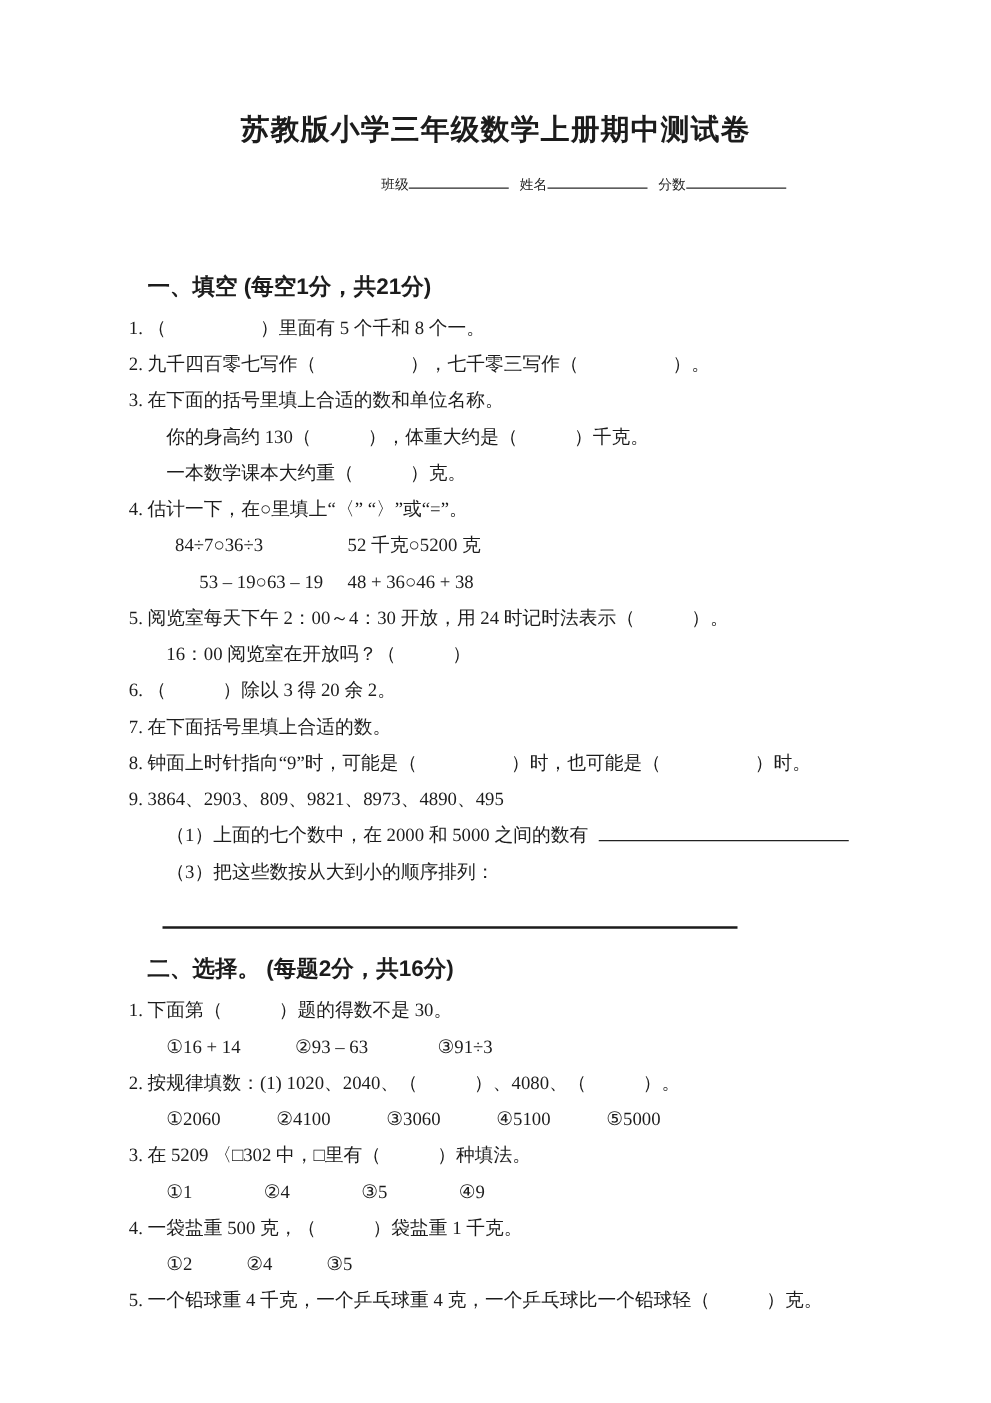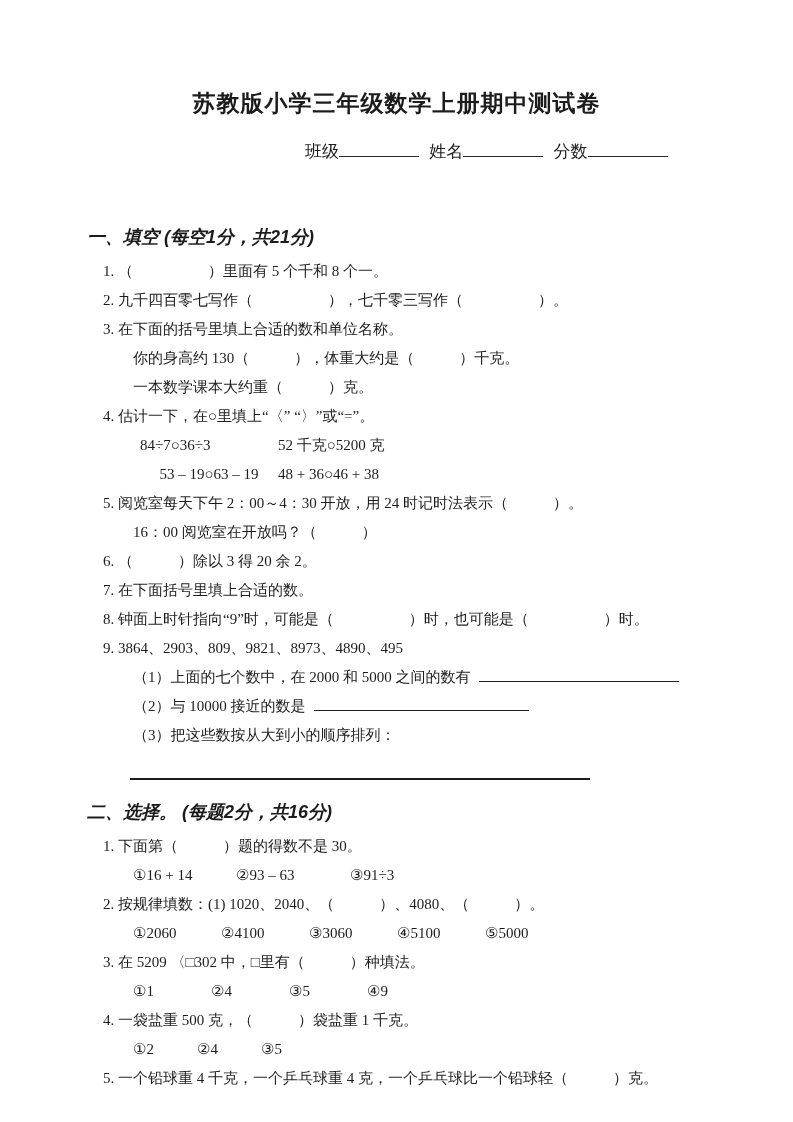--- a/index.html
+++ b/index.html
@@ -16,37 +16,36 @@
     padding-top:88px;
     text-align:center;
     font-family:"Liberation Sans","DejaVu Sans",sans-serif;
     font-weight:bold;
     font-size:23px;
     letter-spacing:1px;
   }
   .header-line{
     margin-top:20px;
     margin-left:305px;
-    font-size:17px;
+    font-size:11px;
     white-space:nowrap;
   }
   .hfield{margin-right:6px;}
   .blank{
     display:inline-block;
     width:80px;height:1em;
     border-bottom:1.5px solid #2a2a2a;
     vertical-align:baseline;
   }
   #sections{padding-top:42px;}
   .sec-heading{
-    margin:20px 0 8px 87px;
+    margin:20px 0 8px 118px;
     font-family:"Liberation Sans","DejaVu Sans",sans-serif;
     font-weight:bold;
     font-size:18px;
-    font-style:italic;
   }
   .line{line-height:29px;white-space:nowrap;}
   .line.item{margin-left:103px;}
   .line.sub{margin-left:133px;}
   .line.expr{margin-left:140px;}
   .line.opts{margin-left:133px;}
   .seg{display:inline-block;}
   .ul-blank{
     display:inline-block;
     height:1em;
@@ -84,21 +83,20 @@
       <div class="line item"><span>4. 估计一下，在○里填上“〈” “〉”或“=”。</span></div>
       <div class="line expr"><span class="seg" style="min-width: 138px;">84÷7○36÷3</span><span class="seg" style="min-width: 138px;">52 千克○5200 克</span></div>
       <div class="line expr"><span class="seg" style="min-width: 138px; text-align: center;">53 – 19○63 – 19</span><span class="seg" style="min-width: 138px;">48 + 36○46 + 38</span></div>
       <div class="line item"><span>5. 阅览室每天下午 2：00～4：30 开放，用 24 时记时法表示（　　　）。</span></div>
       <div class="line sub"><span>16：00 阅览室在开放吗？（　　　）</span></div>
       <div class="line item"><span>6. （　　　）除以 3 得 20 余 2。</span></div>
       <div class="line item"><span>7. 在下面括号里填上合适的数。</span></div>
       <div class="line item"><span>8. 钟面上时针指向“9”时，可能是（　　　　　）时，也可能是（　　　　　）时。</span></div>
       <div class="line item"><span>9. 3864、2903、809、9821、8973、4890、495</span></div>
       <div class="line sub"><span>（1）上面的七个数中，在 2000 和 5000 之间的数有</span><span class="ul-blank" style="width: 200px;"></span></div>
-      <div class="line sub"><span>（2）与 10000 接近的数是</span><span class="ul-blank" style="width: 215px;"></span></div>
       <div class="line sub"><span>（3）把这些数按从大到小的顺序排列：</span></div>
       <div class="line rule" style="width: 460px;"></div>
       <div class="sec-heading">二、选择。 (每题2分，共16分)</div>
       <div class="line item"><span>1. 下面第（　　　）题的得数不是 30。</span></div>
       <div class="line opts"><span class="seg" style="min-width: 103px;">①16 + 14</span><span class="seg" style="min-width: 103px;">②93 – 63</span><span class="seg" style="min-width: 103px; margin-left: 11px;">③91÷3</span></div>
       <div class="line item"><span>2. 按规律填数：(1)  1020、2040、（　　　）、4080、（　　　）。</span></div>
       <div class="line opts"><span class="seg" style="min-width: 88px;">①2060</span><span class="seg" style="min-width: 88px;">②4100</span><span class="seg" style="min-width: 88px;">③3060</span><span class="seg" style="min-width: 88px;">④5100</span><span class="seg" style="min-width: 88px;">⑤5000</span></div>
       <div class="line item"><span>3. 在 5209 〈□302 中，□里有（　　　）种填法。</span></div>
       <div class="line opts"><span class="seg" style="min-width: 78px;">①1</span><span class="seg" style="min-width: 78px;">②4</span><span class="seg" style="min-width: 78px;">③5</span><span class="seg" style="min-width: 78px;">④9</span></div>
       <div class="line item"><span>4. 一袋盐重 500 克，（　　　）袋盐重 1 千克。</span></div>

